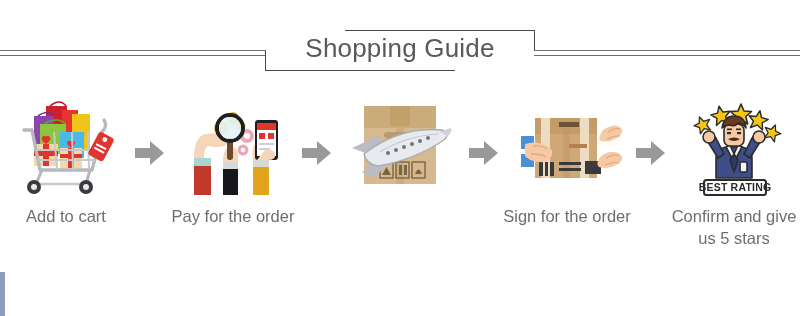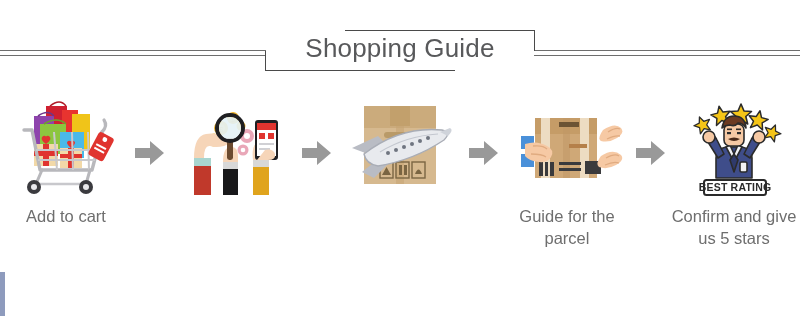--- a/index.html
+++ b/index.html
@@ -255,20 +255,21 @@
         <g fill="#e0342f">
           <rect x="82" y="41" width="6" height="6"></rect>
           <rect x="91" y="41" width="6" height="6"></rect>
         </g>
         <rect x="82" y="51" width="15" height="2" fill="#d0d0d4"></rect>
         <rect x="82" y="56" width="11" height="2" fill="#d0d0d4"></rect>
 
         <path d="M88 58 q8 -2 10 4 q1 6 -7 6 l-11 0 z" fill="#f6d5b8"></path>
       </svg>
     </div>
+    <div class="label">Pay for the order</div>
   </div>
 
   <div class="arrow-cell">
     <svg class="arrow" viewBox="0 0 30 26">
       <path d="M0 8 L15 8 L15 1 L29 13 L15 25 L15 18 L0 18 Z" fill="#999999"></path>
     </svg>
   </div>
 
   <div class="step">
     <div class="art">
@@ -348,21 +349,21 @@
         <path d="M20 62 q11 0 15 3" fill="none" stroke="#e0ab80" stroke-width="1.3"></path>
 
         <path d="M92 38 q12 -8 18 -2 q4 5 -4 10 q-8 5 -16 3 q-4 -2 2 -11 z" fill="#f6c9a4"></path>
         <path d="M97 40 q8 -5 12 -3" fill="none" stroke="#e0ab80" stroke-width="1.3"></path>
         <path d="M96 47 q8 -4 13 -3" fill="none" stroke="#e0ab80" stroke-width="1.3"></path>
         <path d="M90 64 q12 -8 20 -1 q4 5 -5 10 q-9 5 -17 2 q-4 -3 2 -11 z" fill="#f6c9a4"></path>
         <path d="M95 66 q9 -5 13 -2" fill="none" stroke="#e0ab80" stroke-width="1.3"></path>
         <path d="M94 73 q9 -4 14 -2" fill="none" stroke="#e0ab80" stroke-width="1.3"></path>
       </svg>
     </div>
-    <div class="label">Guide for the parcel</div>
+    <div class="label">Sign for the order</div>
   </div>
 
   <div class="arrow-cell">
     <svg class="arrow" viewBox="0 0 30 26">
       <path d="M0 8 L15 8 L15 1 L29 13 L15 25 L15 18 L0 18 Z" fill="#999999"></path>
     </svg>
   </div>
 
   <div class="step">
     <div class="art">

